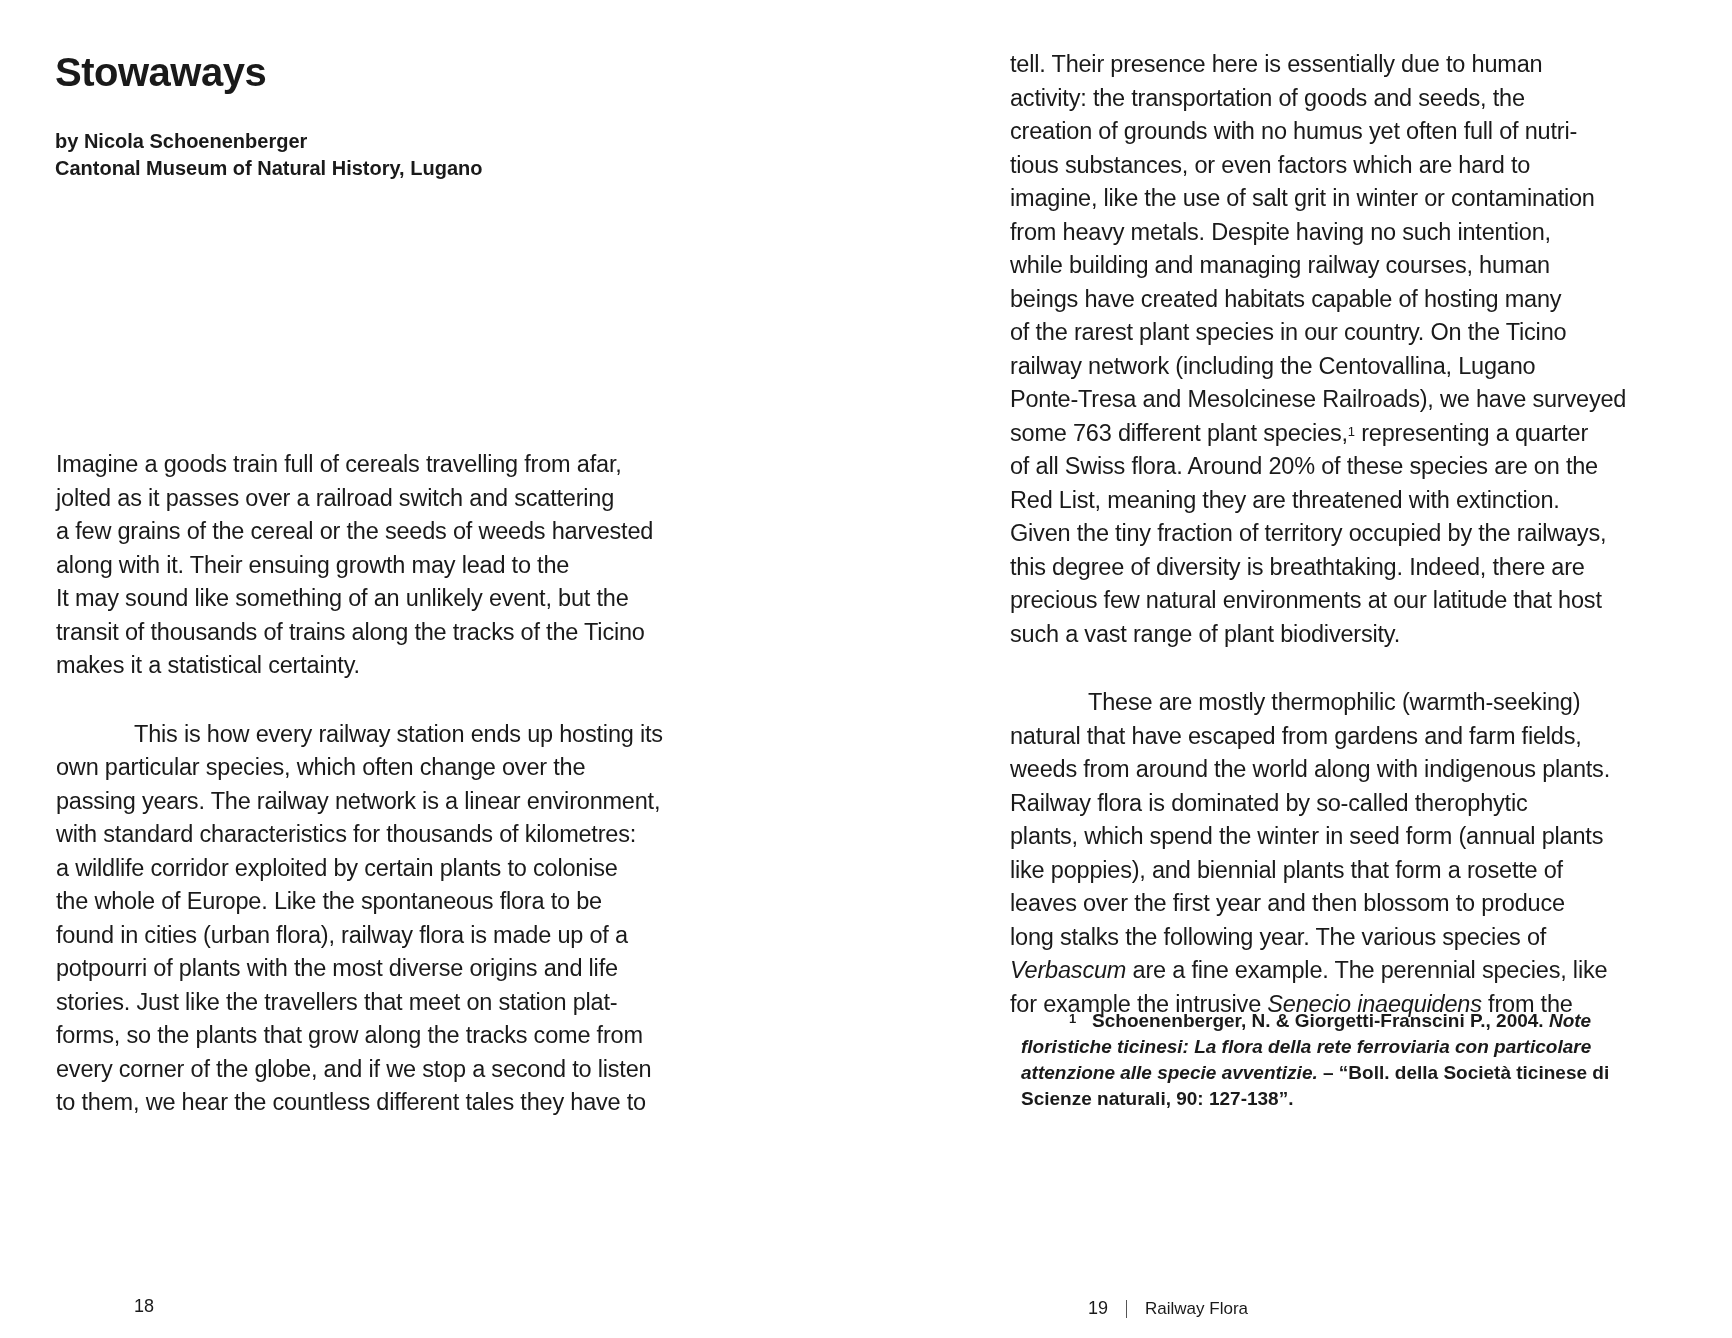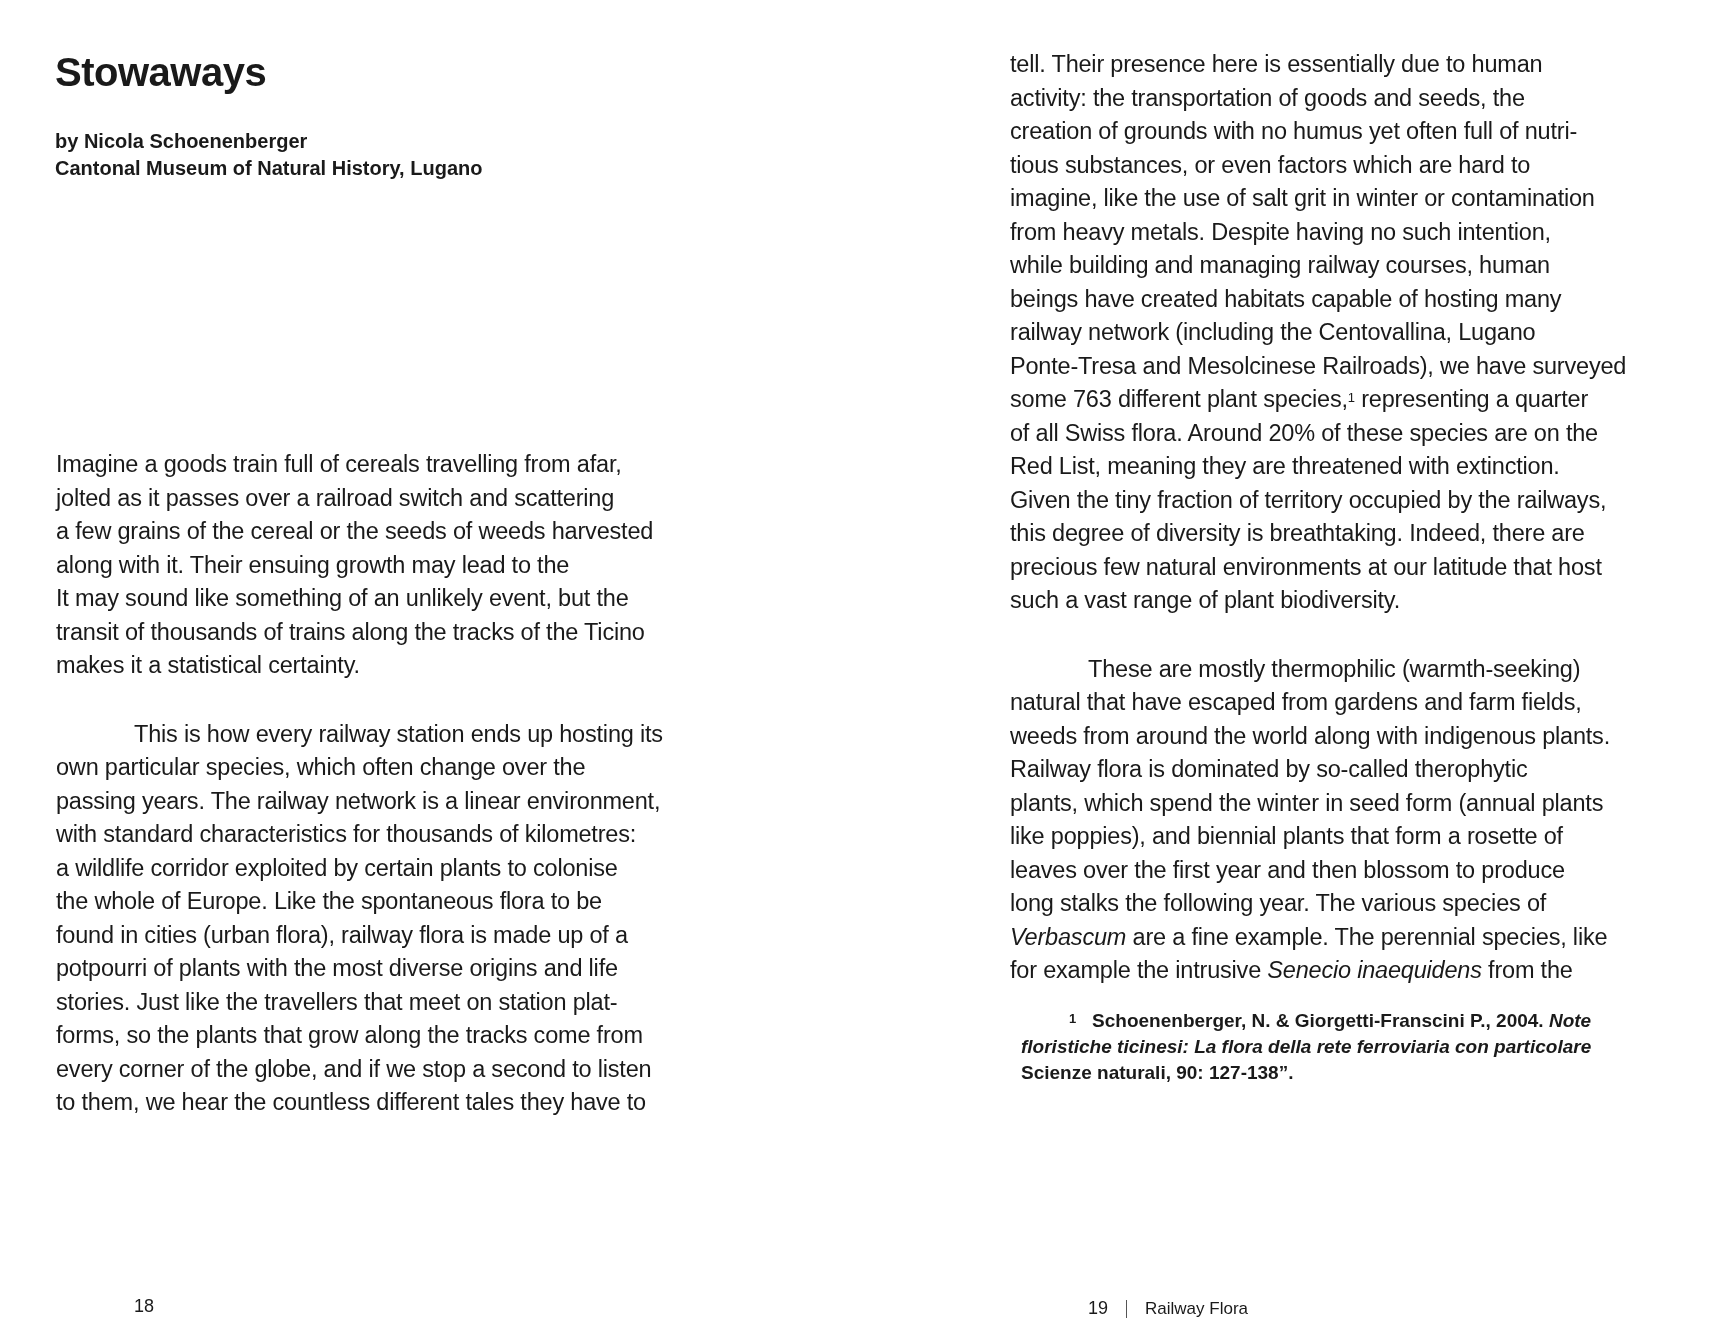--- a/index.html
+++ b/index.html
@@ -64,20 +64,21 @@
   <div class="body-text">
     <div>
       <span class="line">tell. Their presence here is essentially due to human</span>
       <span class="line">activity: the transportation of goods and seeds, the</span>
       <span class="line">creation of grounds with no humus yet often full of nutri-</span>
       <span class="line">tious substances, or even factors which are hard to</span>
       <span class="line">imagine, like the use of salt grit in winter or contamination</span>
       <span class="line">from heavy metals. Despite having no such intention,</span>
       <span class="line">while building and managing railway courses, human</span>
       <span class="line">beings have created habitats capable of hosting many</span>
+      <span class="line">of the rarest plant species in our country. On the Ticino</span>
       <span class="line">railway network (including the Centovallina, Lugano</span>
       <span class="line">Ponte-Tresa and Mesolcinese Railroads), we have surveyed</span>
       <span class="line"><span>some 763 different plant species,</span><sup>1</sup><span> representing a quarter</span></span>
       <span class="line">of all Swiss flora. Around 20% of these species are on the</span>
       <span class="line">Red List, meaning they are threatened with extinction.</span>
       <span class="line">Given the tiny fraction of territory occupied by the railways,</span>
       <span class="line">this degree of diversity is breathtaking. Indeed, there are</span>
       <span class="line">precious few natural environments at our latitude that host</span>
       <span class="line">such a vast range of plant biodiversity.</span>
     </div>
@@ -91,19 +92,20 @@
       <span class="line">leaves over the first year and then blossom to produce</span>
       <span class="line">long stalks the following year. The various species of</span>
       <span class="line"><em>Verbascum</em><span> are a fine example. The perennial species, like</span></span>
       <span class="line"><span>for example the intrusive </span><em>Senecio inaequidens</em><span> from the</span></span>
     </div>
   </div>
 
   <div class="footnote">
     <span class="line" style="padding-left:48px"><sup>1</sup>&nbsp;&nbsp;&nbsp;<span>Schoenenberger, N. &amp; Giorgetti-Franscini P., 2004. </span><em>Note</em></span>
     <span class="line"><em>floristiche ticinesi: La flora della rete ferroviaria con particolare</em></span>
+    <span class="line"><em>attenzione alle specie avventizie.</em><span> – “Boll. della Società ticinese di</span></span>
     <span class="line">Scienze naturali, 90: 127-138”.</span>
   </div>
 
   <div class="folio">
     <span>19</span><span class="sep"></span><span class="section">Railway Flora</span>
   </div>
 </div>
 
 </body></html>

